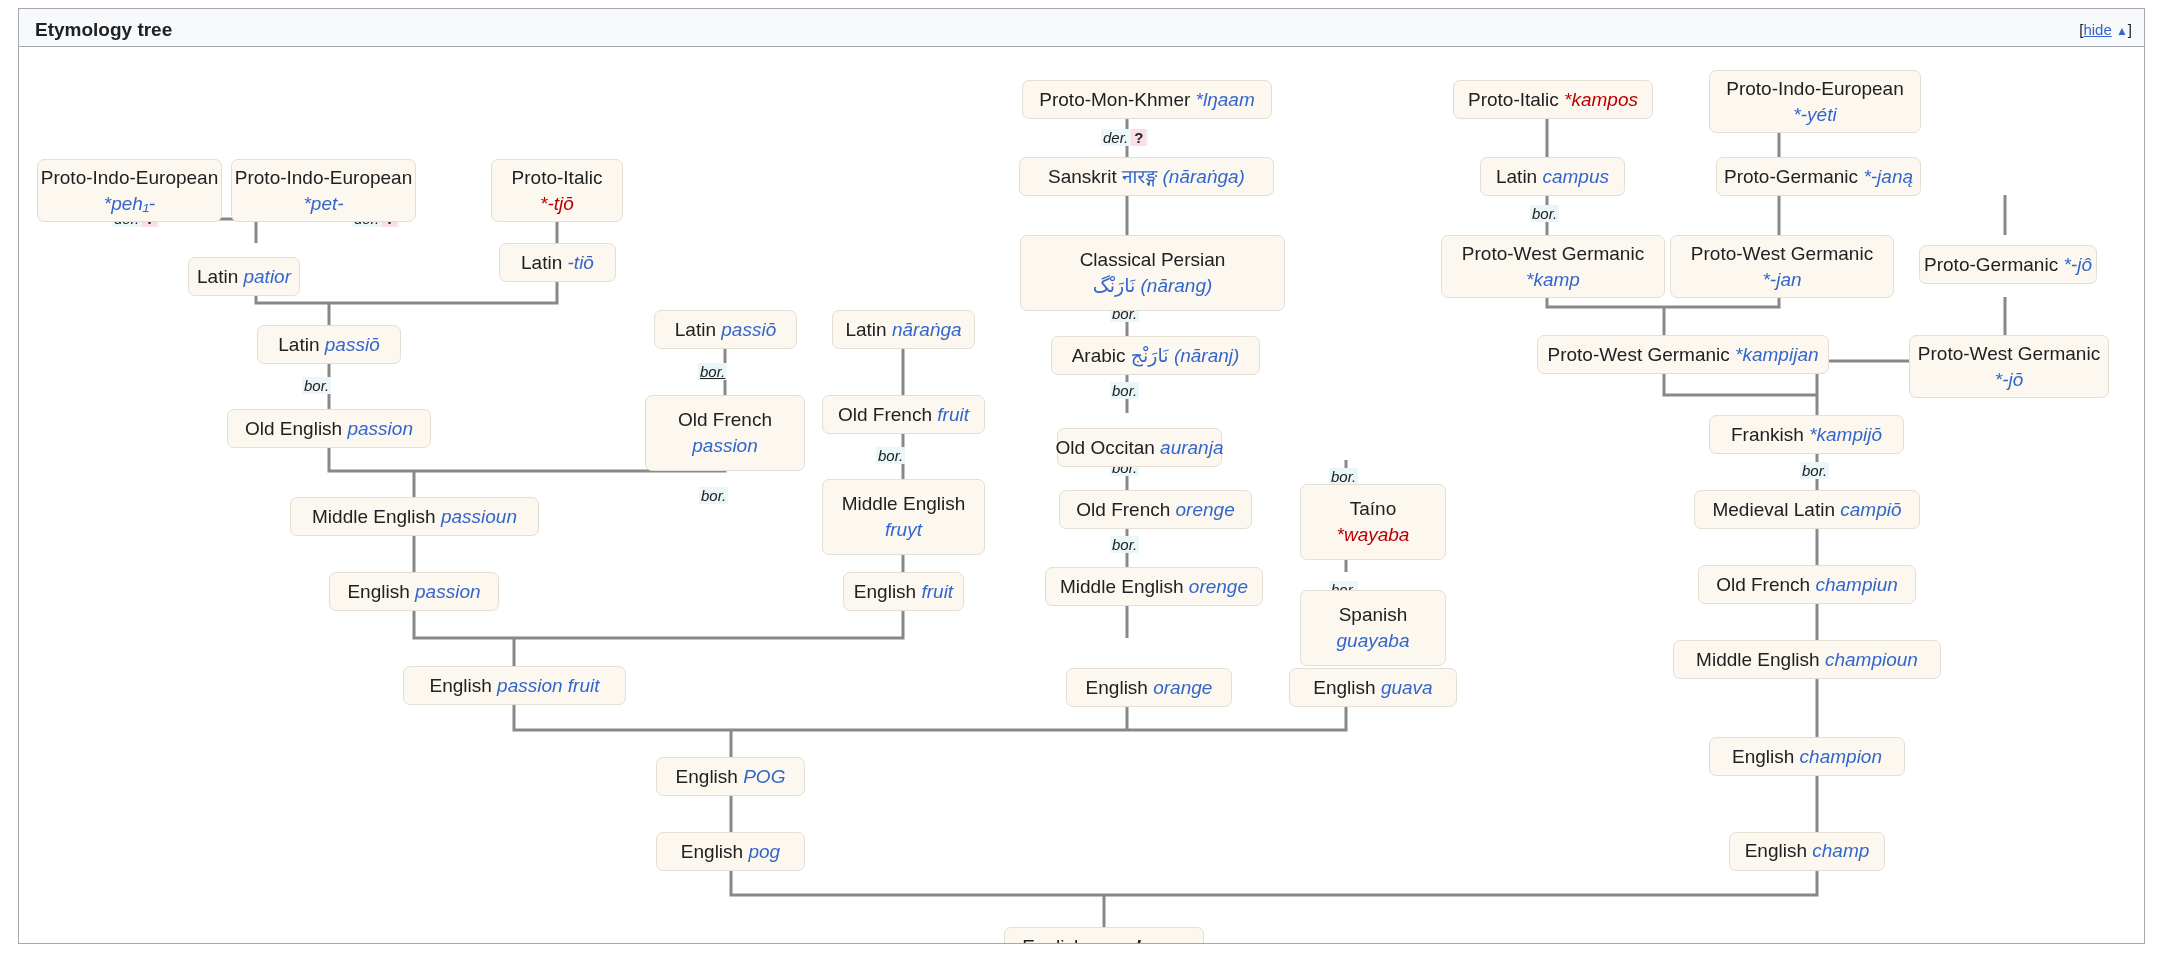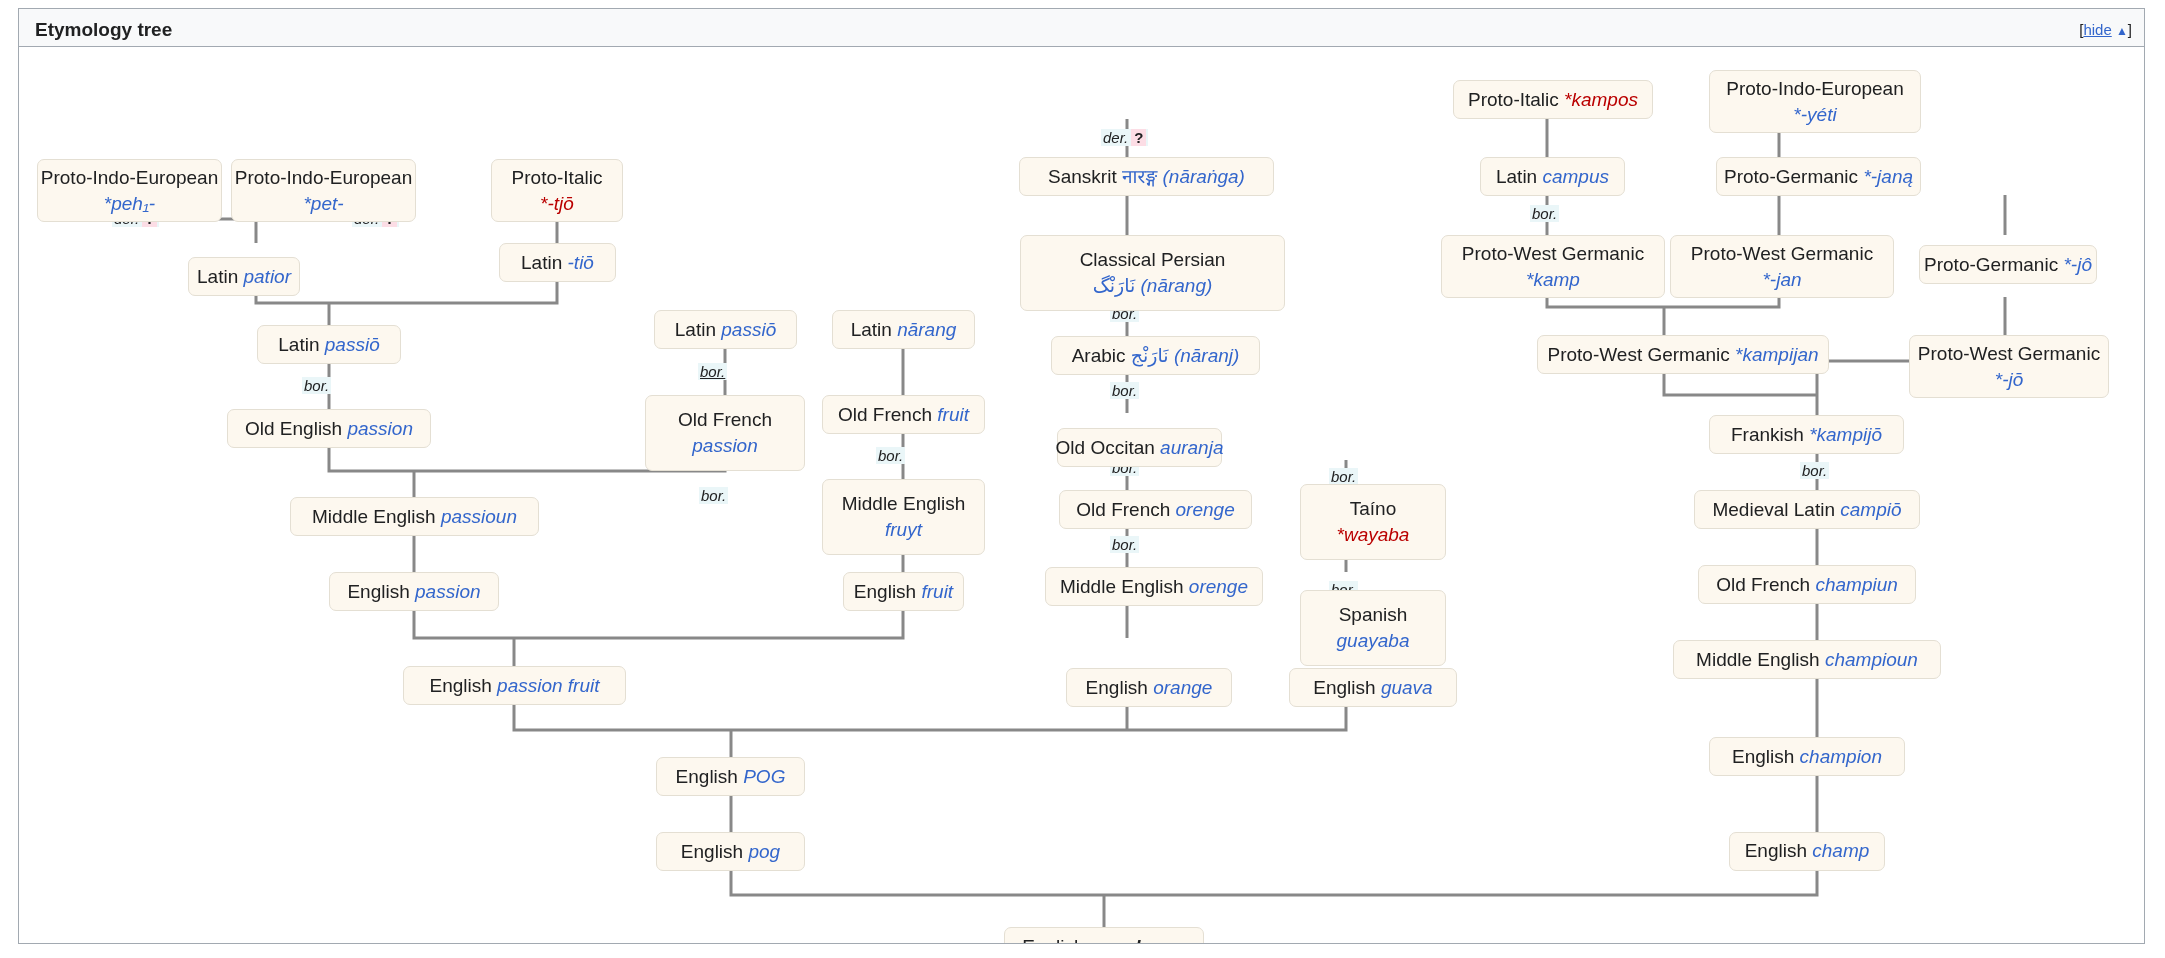--- a/index.html
+++ b/index.html
@@ -194,40 +194,43 @@
 
       <div class="node" style="left:271px;top:450px;width:249px;height:39px;">
         <div class="ln"><span class="plain">Middle English</span> <span class="term">passioun</span></div>
       </div>
 
       <div class="node" style="left:310px;top:525px;width:170px;height:39px;">
         <div class="ln"><span class="plain">English</span> <span class="term">passion</span></div>
       </div>
 
       <div class="node" style="left:813px;top:263px;width:143px;height:39px;">
-        <div class="ln"><span class="plain">Latin</span> <span class="term">nārang</span></div>
+        <div class="ln"><span class="plain">Latin</span> <span class="term">nāraṅga</span></div>
       </div>
 
       <div class="node" style="left:803px;top:348px;width:163px;height:39px;">
         <div class="ln"><span class="plain">Old French</span> <span class="term">fruit</span></div>
       </div>
 
       <div class="node" style="left:803px;top:432px;width:163px;height:76px;">
         <div class="ln"><span class="plain">Middle English</span></div>
         <div class="ln"><span class="term">fruyt</span></div>
       </div>
 
       <div class="node" style="left:824px;top:525px;width:121px;height:39px;">
         <div class="ln"><span class="plain">English</span> <span class="term">fruit</span></div>
       </div>
 
       <div class="node" style="left:384px;top:619px;width:223px;height:39px;">
         <div class="ln"><span class="plain">English</span> <span class="term">passion fruit</span></div>
       </div>
 
+      <div class="node" style="left:1003px;top:33px;width:250px;height:39px;">
+        <div class="ln"><span class="plain">Proto-Mon-Khmer</span> <span class="term">*lŋaam</span></div>
+      </div>
 
       <div class="node" style="left:1000px;top:110px;width:255px;height:39px;">
         <div class="ln"><span class="plain">Sanskrit</span> <span class="script">नारङ्ग</span> <span class="term">(nāraṅga)</span></div>
       </div>
 
       <div class="node" style="left:1001px;top:188px;width:265px;height:76px;padding-left:12px;">
         <div class="ln"><span class="plain">Classical Persian</span></div>
         <div class="ln"><span class="script">نَارَنْگ</span> <span class="term">(nārang)</span></div>
       </div>
 

